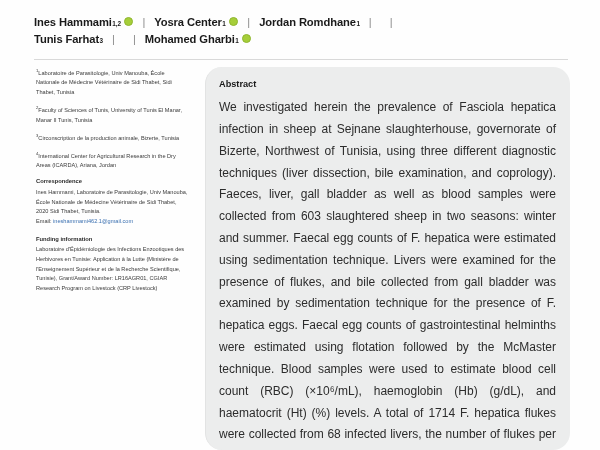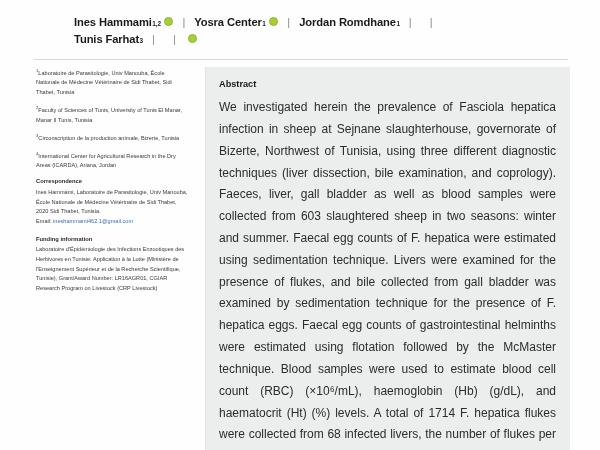--- a/index.html
+++ b/index.html
@@ -27,21 +27,20 @@
     left: 34px;
     top: 14px;
     width: 534px;
   }
   .author-line {
     display: flex;
     flex-wrap: wrap;
     align-items: center;
     line-height: 1.45;
     margin-bottom: 1px;
-    margin-left: 40px;
   }
   .author {
     font-size: 11.2px;
     font-weight: bold;
     color: #1a1a1a;
     letter-spacing: -0.1px;
     white-space: nowrap;
     display: inline-flex;
     align-items: baseline;
   }
@@ -122,20 +121,21 @@
 
   
   .col-right {
     position: absolute;
     left: 205px;
     top: 67px;
     width: 364px;
     bottom: 0;
     background: #eceded;
     border-left: 1px solid #e2e3e3;
+    border-radius: 17px;
   }
   .abstract-inner {
     padding: 12px 14px 0 13px;
   }
   .abstract-title {
     font-size: 9.2px;
     font-weight: bold;
     color: #1a1a1a;
     margin: 0 0 7px 0;
     line-height: 1.2;
@@ -182,20 +182,24 @@
 
     <div class="author-line">
       <span class="author">
           <span>Tunis Farhat</span>
           <sup>3</sup>
         </span>
       <span class="sep">|</span>
 
       <span class="sep">|</span>
 
+      <span class="author">
+          <span>Mohamed Gharbi</span>
+          <sup>1</sup>
+        </span>
       <span class="orcid"></span>
     </div>
   </div>
 
   <div class="rule"></div>
 
   <div class="col-left">
 
     <div class="aff"><sup>1</sup><span>Laboratoire de Parasitologie, Univ Manouba, École Nationale de Médecine Vétérinaire de Sidi Thabet, Sidi Thabet, Tunisia</span></div>
     <div class="aff"><sup>2</sup><span>Faculty of Sciences of Tunis, University of Tunis El Manar, Manar II Tunis, Tunisia</span></div>

